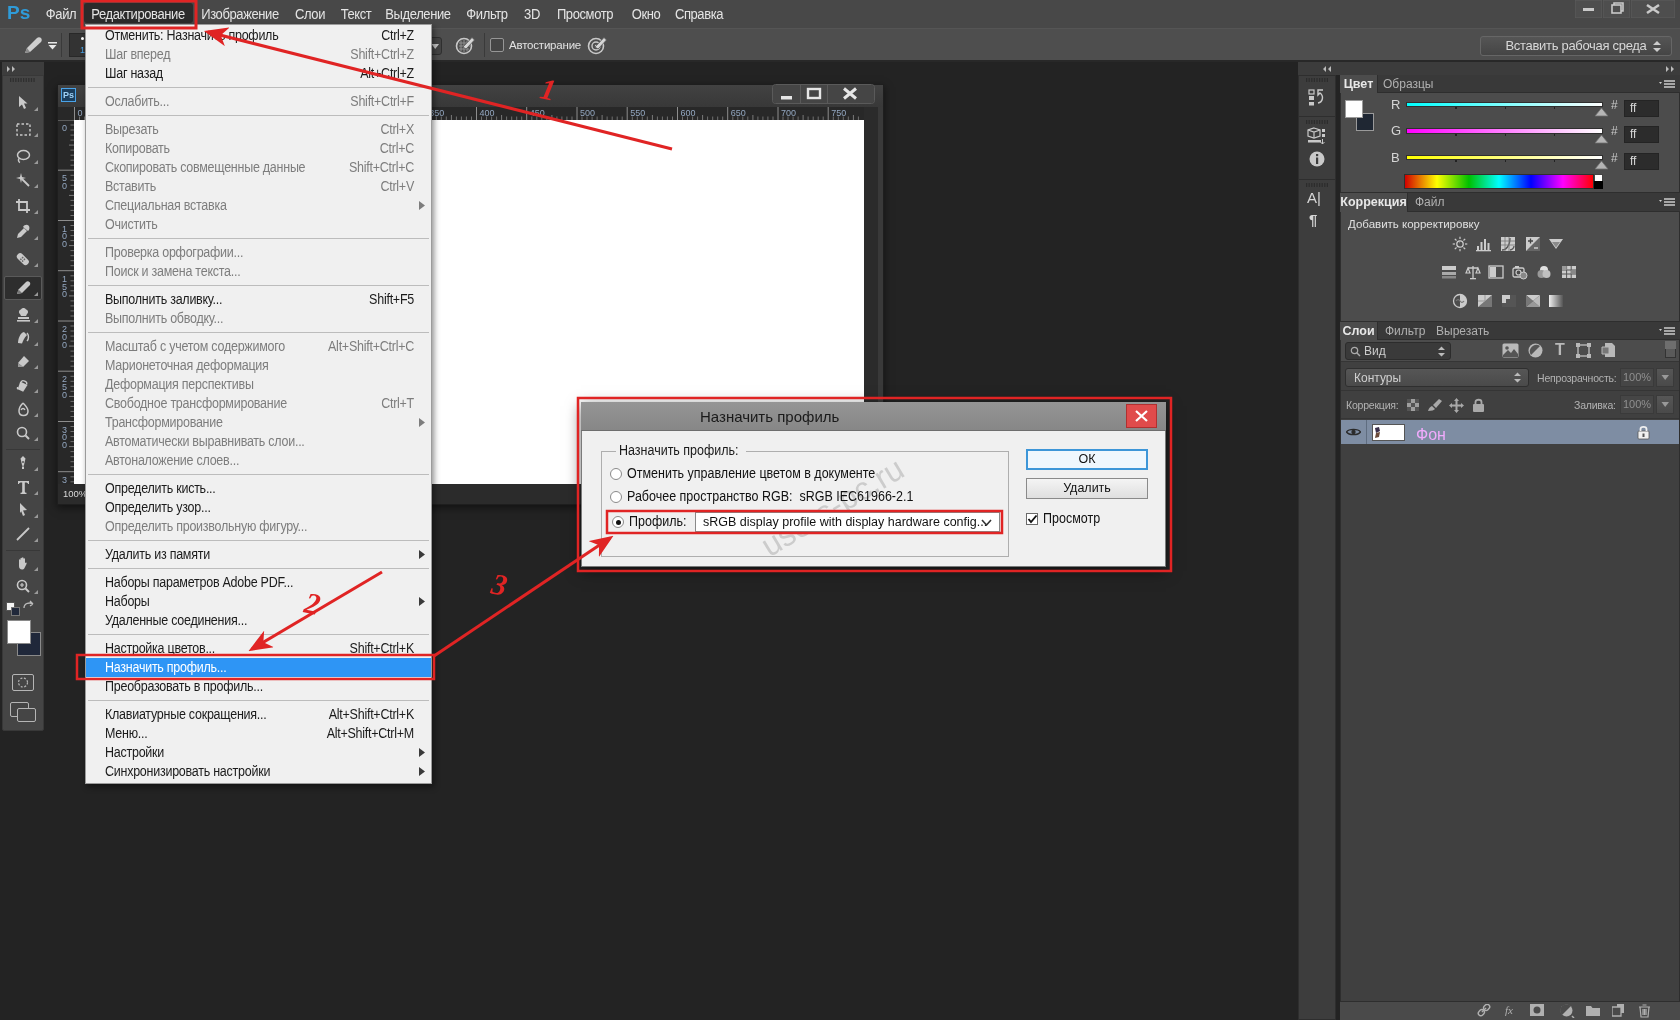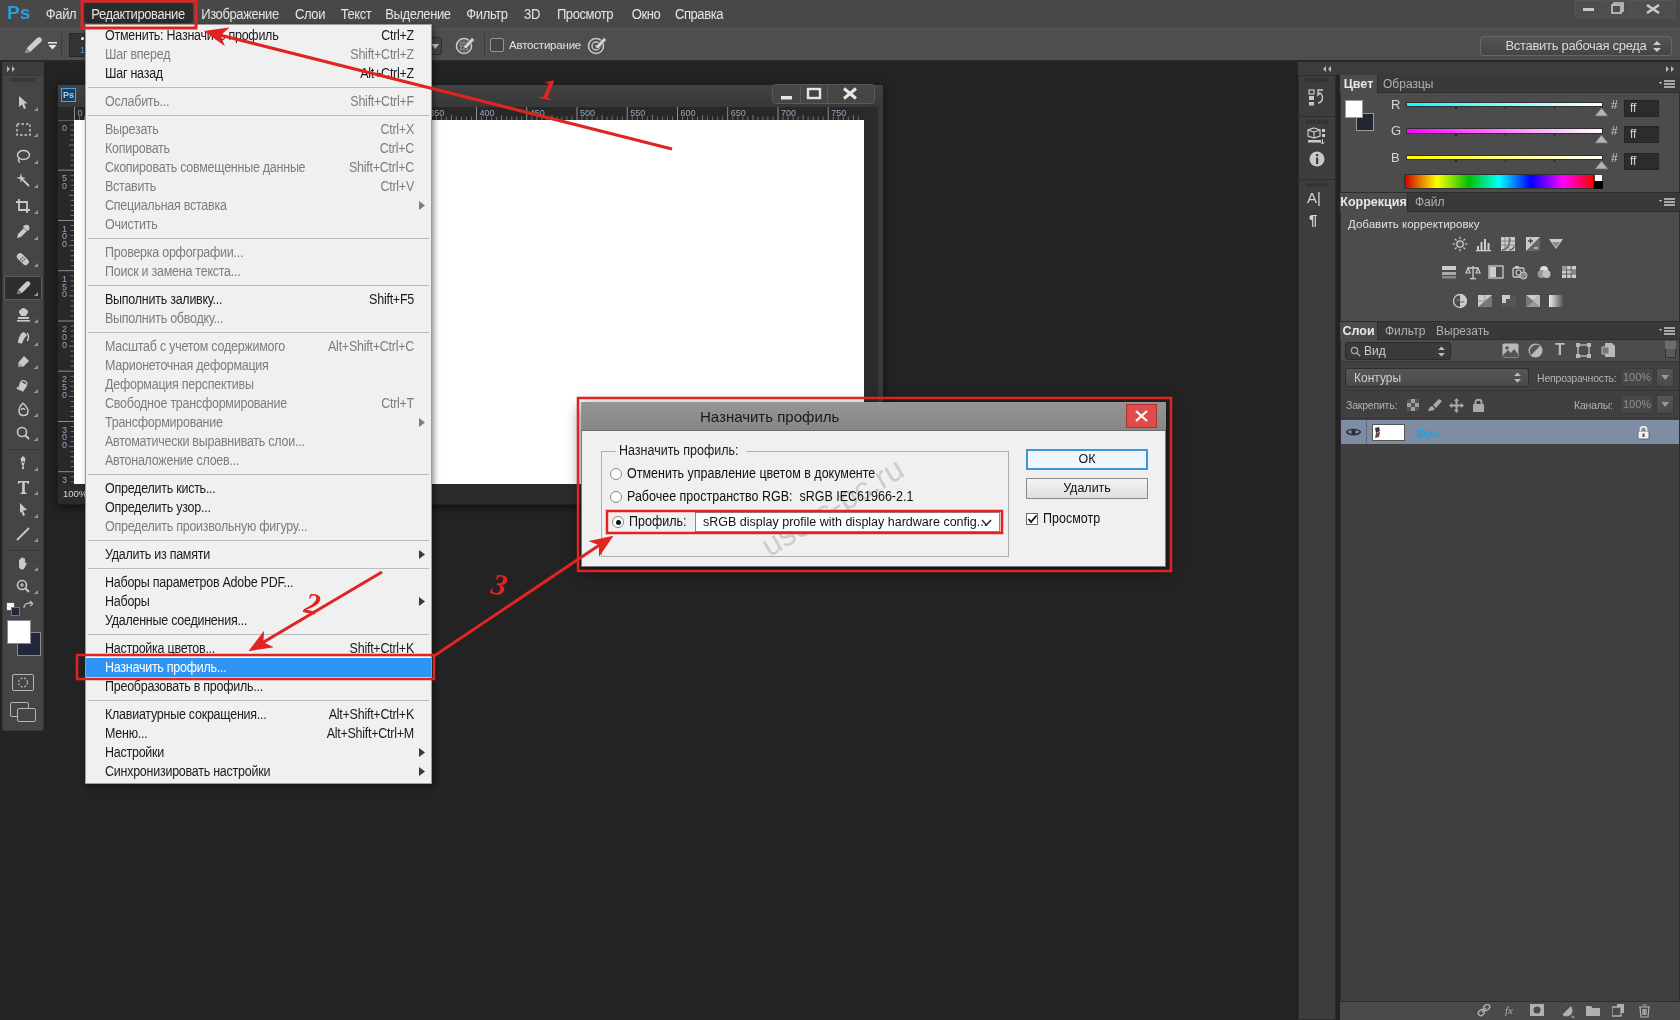--- a/index.html
+++ b/index.html
@@ -794,60 +794,60 @@
 <svg class="abs" style="left:1513px;top:372px" width="9" height="11">
       <path d="M1 4 L4.5 0.5 L8 4 Z M1 7 L4.5 10.5 L8 7 Z" fill="#bbb"></path>
     </svg>
 <div class="abs" style="left:1537px;top:372px;width:110px;height:13px;color:#b2b2b2;font-size:10.5px;letter-spacing:-0.2px;line-height:13px;">Непрозрачность:</div>
 <div class="abs" style="left:1620px;top:368px;width:34px;height:19px;background:#464646;border:1px solid #3a3a3a;color:#8f8f8f;font-size:11px;line-height:17px;text-align:center;">100%</div>
 <div class="abs" style="left:1656px;top:368px;width:18px;height:19px;background:linear-gradient(#565656,#4a4a4a);border:1px solid #3a3a3a;"></div>
 <svg class="abs" style="left:1661px;top:375px" width="9" height="6">
       <path d="M0.5 0 L8 0 L4.2 5 Z" fill="#999"></path>
     </svg>
 <div class="abs" style="left:1341px;top:390px;width:338px;height:1px;background:#353535;"></div>
-<div class="abs" style="left:1346px;top:399px;width:62px;height:13px;color:#b2b2b2;font-size:10.5px;letter-spacing:-0.2px;line-height:13px;">Закрепить:</div>
+<div class="abs" style="left:1346px;top:399px;width:62px;height:13px;color:#b2b2b2;font-size:10.5px;letter-spacing:-0.2px;line-height:13px;">Коррекция:</div>
 <svg class="abs" style="left:1406px;top:398px" width="15" height="15">
       <rect x="1" y="1" width="12" height="12" fill="#9f9f9f"></rect>
       <rect x="1" y="1" width="4" height="4" fill="#555"></rect>
       <rect x="9" y="1" width="4" height="4" fill="#555"></rect>
       <rect x="5" y="5" width="4" height="4" fill="#555"></rect>
       <rect x="1" y="9" width="4" height="4" fill="#555"></rect>
       <rect x="9" y="9" width="4" height="4" fill="#555"></rect>
     </svg>
 <svg class="abs" style="left:1427px;top:398px" width="15" height="15">
       <path d="M1 13 C2 10 3 9 5 8 L8 11 C7 12 5 13 1 13 Z" fill="#a9a9a9"></path>
       <path d="M6 7 L12 1 L15 3 L9 10 Z" fill="#a9a9a9"></path>
     </svg>
 <svg class="abs" style="left:1449px;top:398px" width="15" height="15">
       <path d="M7.5 0 L10 3 H8.5 V6.5 H12 V5 L15 7.5 L12 10 V8.5 H8.5 V12 H10 L7.5 15 L5 12 H6.5 V8.5 H3 V10 L0 7.5 L3 5 V6.5 H6.5 V3 H5 Z" fill="#a9a9a9"></path>
     </svg>
 <svg class="abs" style="left:1471px;top:398px" width="15" height="15">
       <rect x="2" y="6" width="11" height="8" rx="1" fill="#a9a9a9"></rect>
       <path d="M4.5 6 V4 C4.5 1 10.5 1 10.5 4 V6" fill="none" stroke="#a9a9a9" stroke-width="1.8"></path>
     </svg>
-<div class="abs" style="left:1574px;top:399px;width:60px;height:13px;color:#b2b2b2;font-size:10.5px;letter-spacing:-0.2px;line-height:13px;">Каналы:</div>
+<div class="abs" style="left:1574px;top:399px;width:60px;height:13px;color:#b2b2b2;font-size:10.5px;letter-spacing:-0.2px;line-height:13px;">Заливка:</div>
 <div class="abs" style="left:1620px;top:395px;width:34px;height:19px;background:#464646;border:1px solid #3a3a3a;color:#8f8f8f;font-size:11px;line-height:17px;text-align:center;">100%</div>
 <div class="abs" style="left:1656px;top:395px;width:18px;height:19px;background:linear-gradient(#565656,#4a4a4a);border:1px solid #3a3a3a;"></div>
 <svg class="abs" style="left:1661px;top:402px" width="9" height="6">
       <path d="M0.5 0 L8 0 L4.2 5 Z" fill="#999"></path>
     </svg>
 <div class="abs" style="left:1341px;top:418px;width:338px;height:1px;background:#353535;"></div>
 <div class="abs" style="left:1341px;top:420px;width:338px;height:24px;background:#7e8da3;"></div>
 <div class="abs" style="left:1366px;top:420px;width:1px;height:24px;background:#5f6d80;"></div>
 <svg class="abs" style="left:1346px;top:427px" width="15" height="10">
       <path d="M0.5 5 C3 1.5 12 1.5 14.5 5 C12 8.5 3 8.5 0.5 5 Z" fill="none" stroke="#2b2b2b" stroke-width="1.3"></path>
       <circle cx="7.5" cy="5" r="2.2" fill="#2b2b2b"></circle>
     </svg>
 <div class="abs" style="left:1372px;top:424px;width:33px;height:17px;background:#ffffff;border:1px solid #555;"></div>
 <svg class="abs" style="left:1374px;top:426px" width="8" height="13">
       <rect x="0" y="0" width="7" height="13" fill="#fff"></rect>
       <path d="M1 2 L5 1 L6 5 L2 7 Z" fill="#3a2f4a"></path>
       <path d="M2 7 L6 6 L5 11 L1 12 Z" fill="#6a4a3a"></path>
     </svg>
-<div class="abs" style="left:1416px;top:428px;width:40px;height:13px;color:#0ea5e9;font-size:12px;font-style:italic;line-height:13px;">Фон</div>
+<div class="abs" style="left:1416px;top:428px;width:40px;height:13px;color:#f0abfc;font-size:16px;line-height:13px;">Фон</div>
 <svg class="abs" style="left:1637px;top:425px" width="13" height="15">
       <rect x="1" y="6" width="11" height="8" rx="1" fill="#f0f0f0" stroke="#555" stroke-width="0.8"></rect>
       <path d="M3.5 6 V4 C3.5 1.2 9.5 1.2 9.5 4 V6" fill="none" stroke="#f0f0f0" stroke-width="1.8"></path>
       <rect x="5.5" y="8.5" width="2" height="3.5" fill="#555"></rect>
     </svg>
 <div class="abs" style="left:1340px;top:1001px;width:340px;height:19px;background:#4a4a4a;border-top:1px solid #2e2e2e;"></div>
 <svg class="abs" style="left:1477px;top:1004px" width="16" height="14">
       <g transform="rotate(-45 7 6)">
         <rect x="0" y="3.5" width="6.5" height="5" rx="2.5" fill="none" stroke="#b0b0b0" stroke-width="1.4"></rect>
         <rect x="7.5" y="3.5" width="6.5" height="5" rx="2.5" fill="none" stroke="#b0b0b0" stroke-width="1.4"></rect>

